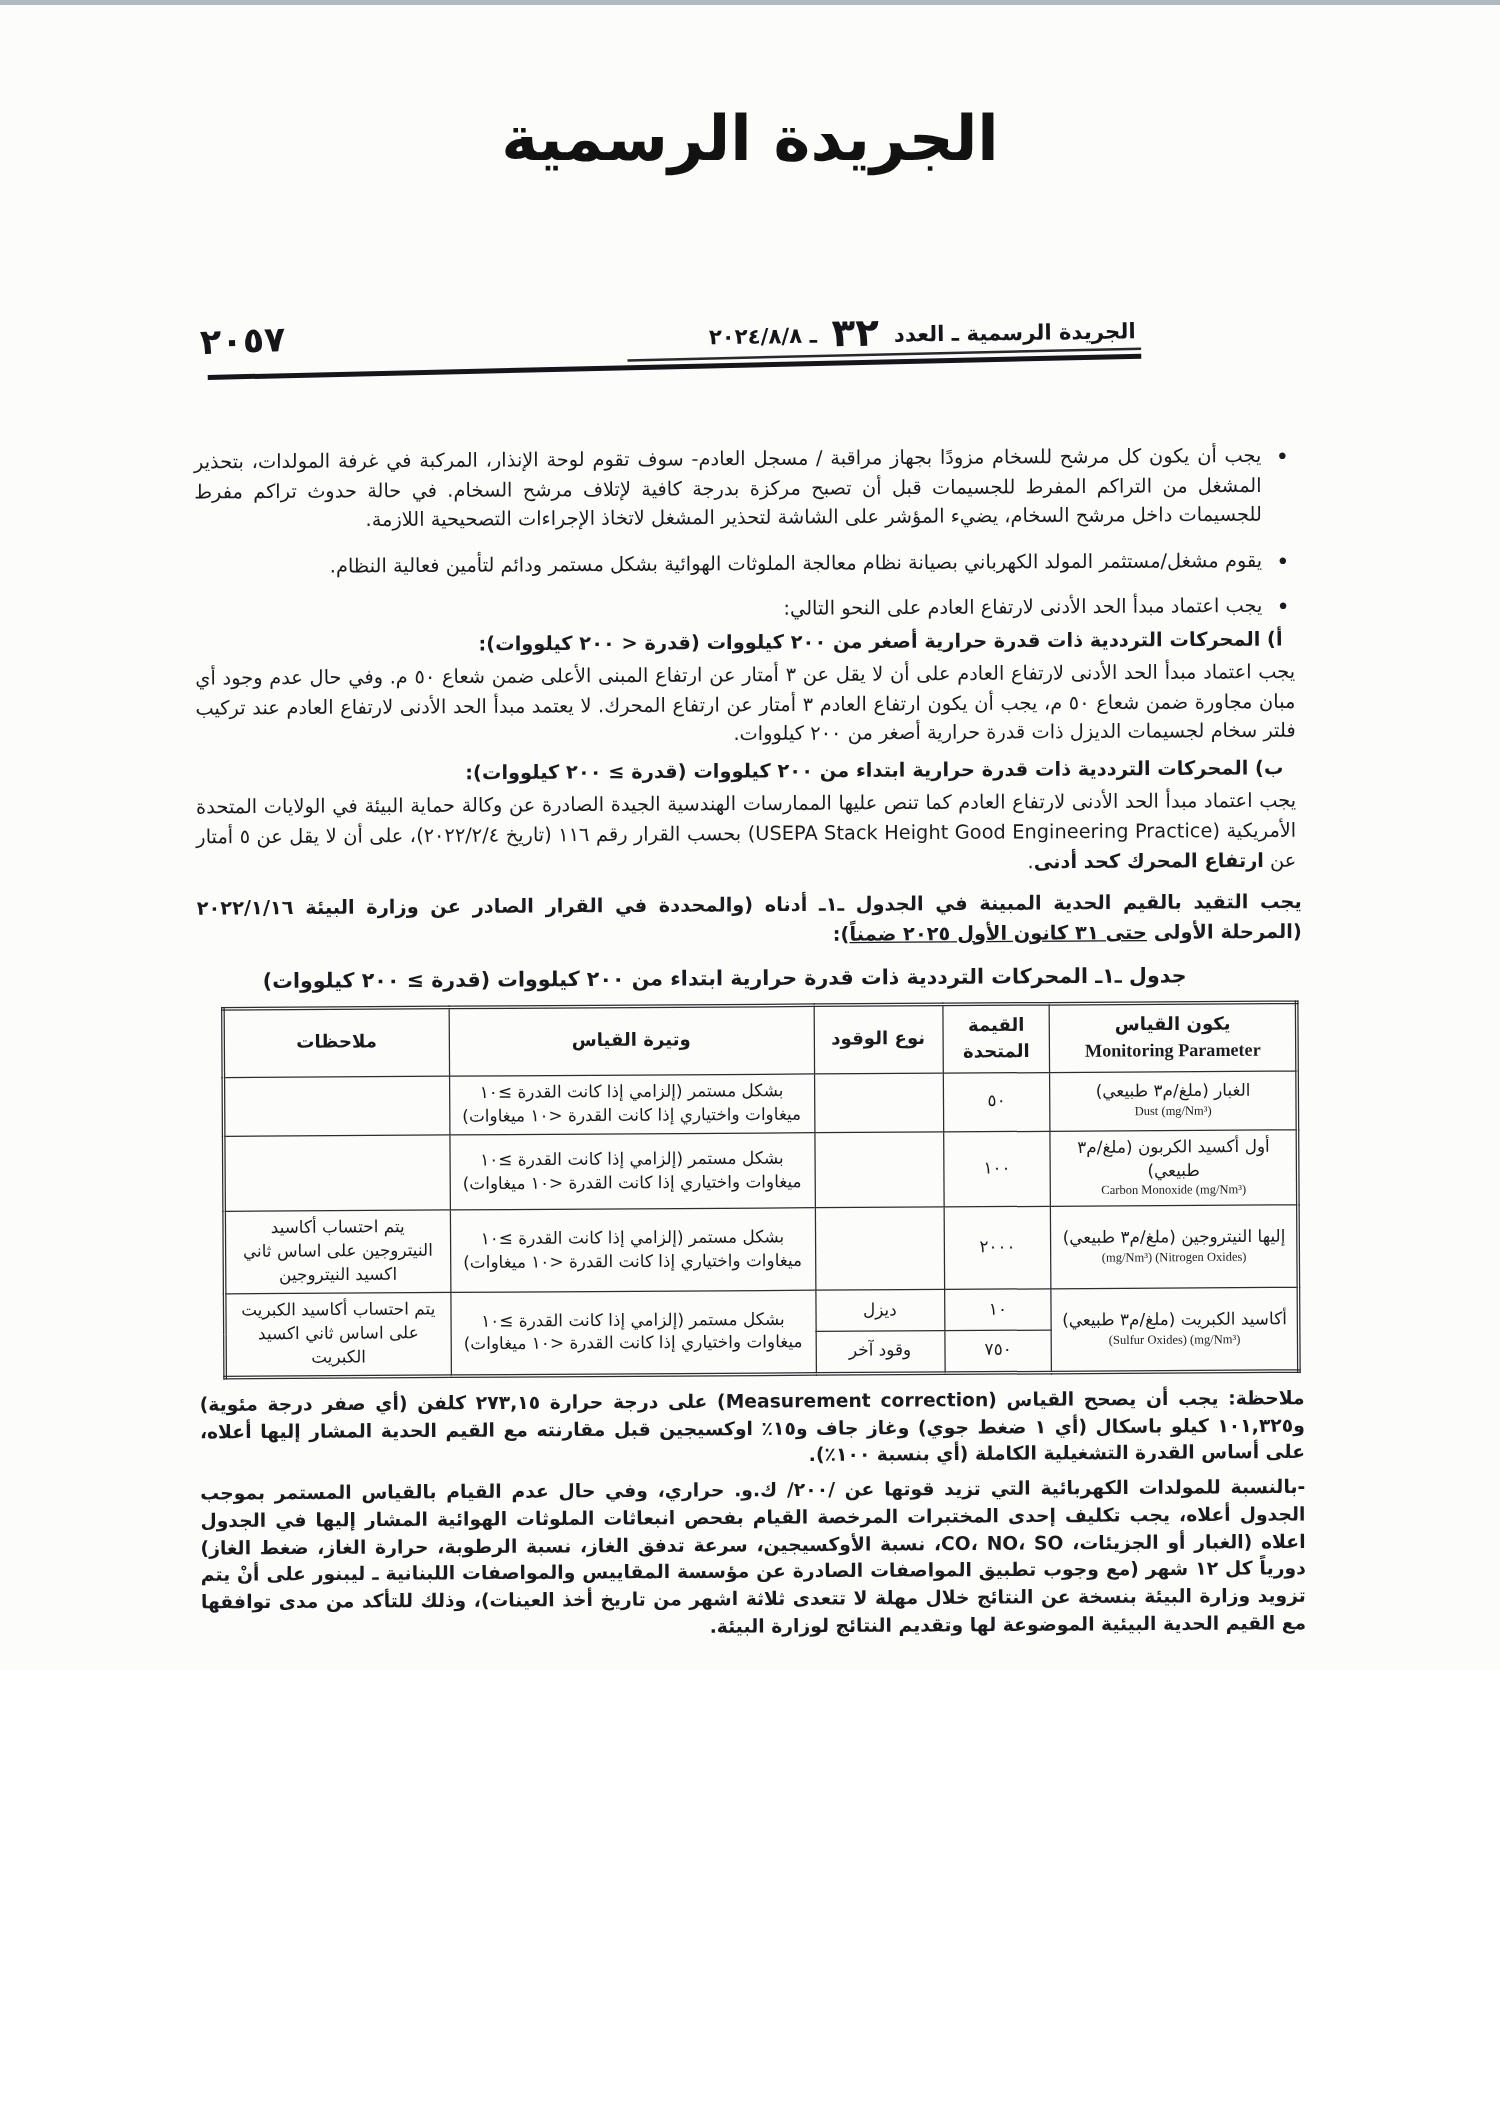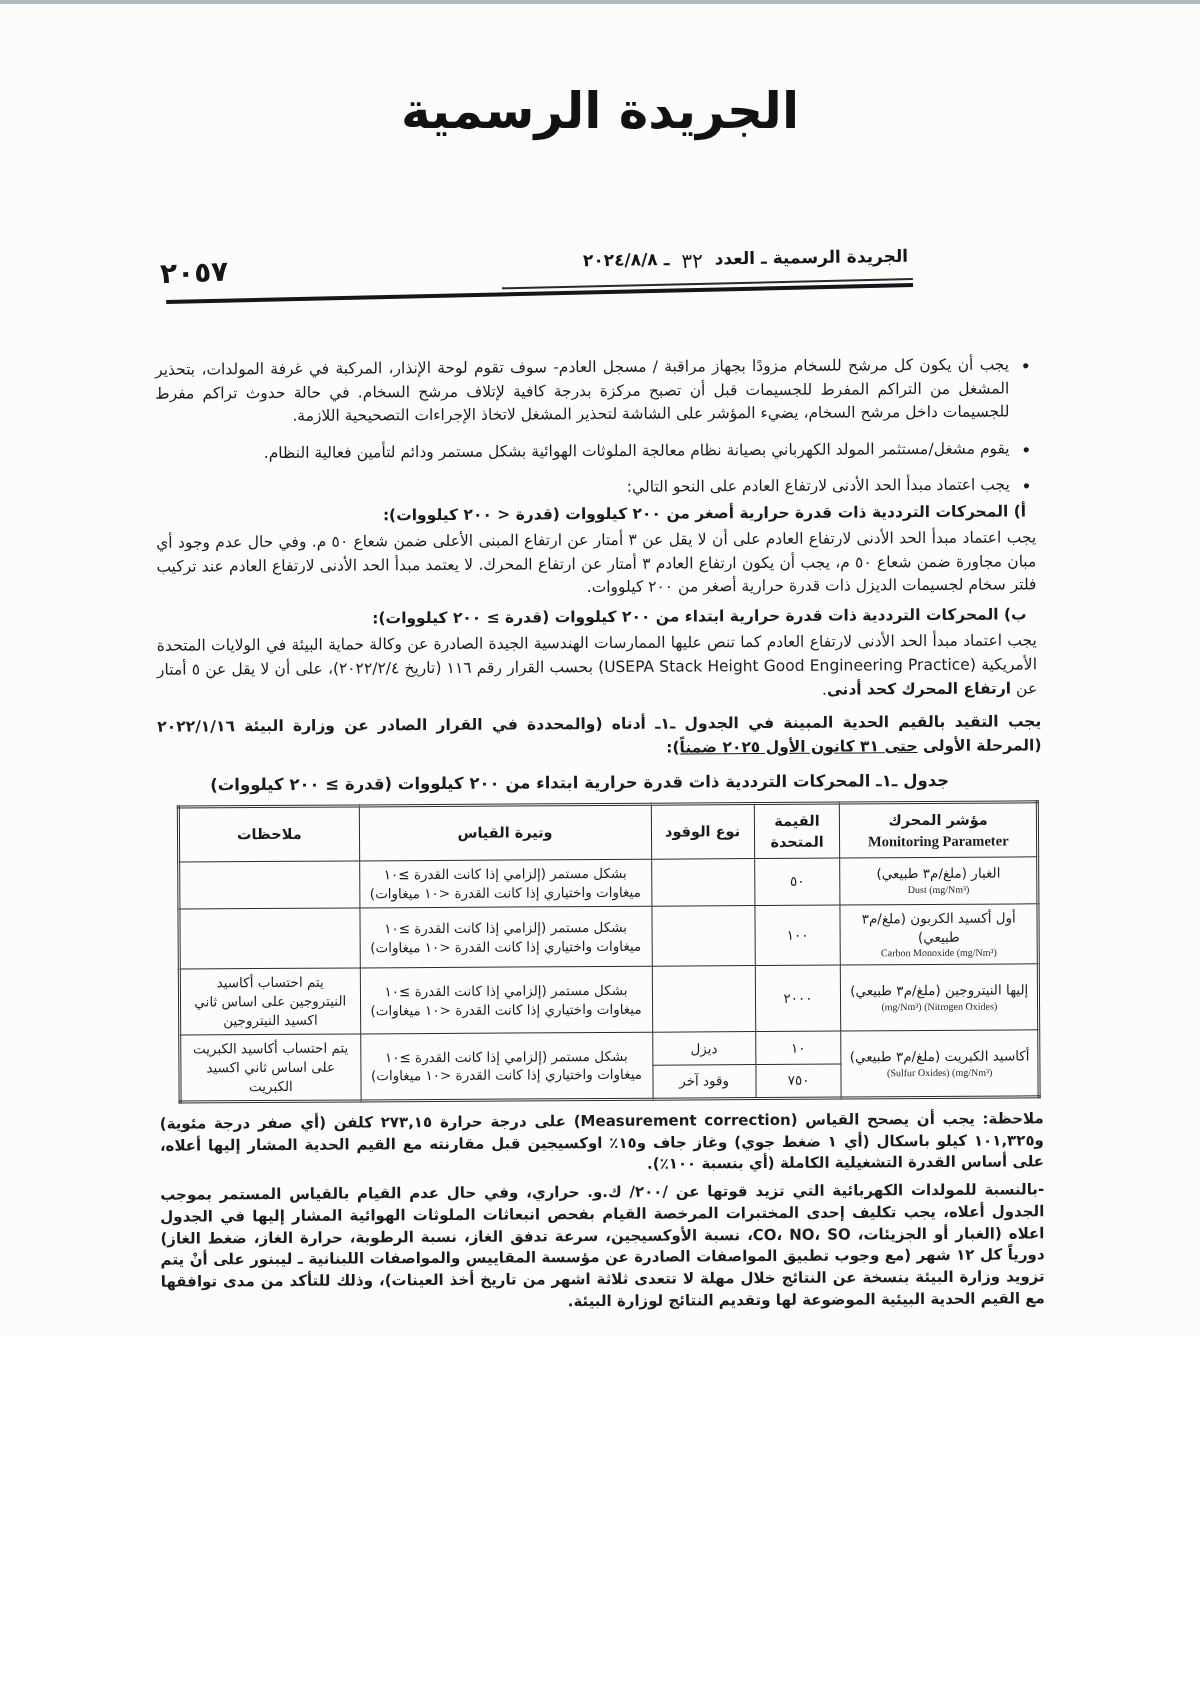--- a/index.html
+++ b/index.html
@@ -16,21 +16,21 @@
     position:absolute;top:82px;left:0;width:100%;
     text-align:center;font-size:50px;font-weight:bold;
     font-family:"DejaVu Sans", sans-serif;color:#121212;margin:0;
     letter-spacing:1px;
   }
   .issue-line{
     position:absolute;top:248px;right:292px;
     direction:rtl;font-size:17px;font-weight:bold;color:#15151a;
     transform:rotate(-0.8deg);white-space:nowrap;
   }
-  .issue-line .issue-no{font-size:20px;font-weight:normal;padding:0 6px;vertical-align:-3px;}
+  .issue-line .issue-no{font-size:31px;font-weight:bold;padding:0 6px;vertical-align:-3px;}
   .page-no{
     position:absolute;top:256px;left:160px;
     font-size:28px;font-weight:bold;color:#15151a;
     transform:rotate(-2.2deg);
   }
   .header-rule{
     position:absolute;top:283px;left:166px;width:747px;height:3.5px;
     background:#15151a;transform:rotate(-1.3deg);transform-origin:right center;
   }
   .header-rule::after{
@@ -110,21 +110,21 @@
     <p class="subbody"><span>يجب اعتماد مبدأ الحد الأدنى لارتفاع العادم كما تنص عليها الممارسات الهندسية الجيدة الصادرة عن وكالة حماية البيئة في الولايات المتحدة الأمريكية (USEPA Stack Height Good Engineering Practice) بحسب القرار رقم ١١٦ (تاريخ ٢٠٢٢/٢/٤)، على أن لا يقل عن ٥ أمتار عن </span><b>ارتفاع المحرك كحد أدنى</b><span>.</span></p>
 
     <p class="compliance"><span>يجب التقيد بالقيم الحدية المبينة في الجدول ـ١ـ أدناه (والمحددة في القرار الصادر عن وزارة البيئة ٢٠٢٢/١/١٦ (المرحلة الأولى </span><span class="u">حتى ٣١ كانون الأول ٢٠٢٥ ضمناً</span><span>):</span></p>
 
     <p class="table-title">جدول ـ١ـ المحركات الترددية ذات قدرة حرارية ابتداء من ٢٠٠ كيلووات (قدرة ≥ ٢٠٠ كيلووات)</p>
 
     <table class="limits">
       <thead>
         <tr>
           <th class="col-param">
-            <span class="ar">مؤشر المحرك</span>
+            <span class="ar">يكون القياس</span>
             <span class="en">Monitoring Parameter</span>
           </th>
           <th class="col-limit">القيمة المتحدة</th>
           <th class="col-fuel">نوع الوقود</th>
           <th class="col-freq">وتيرة القياس</th>
           <th class="col-notes">ملاحظات</th>
         </tr>
       </thead>
       <tbody>
         <tr>

